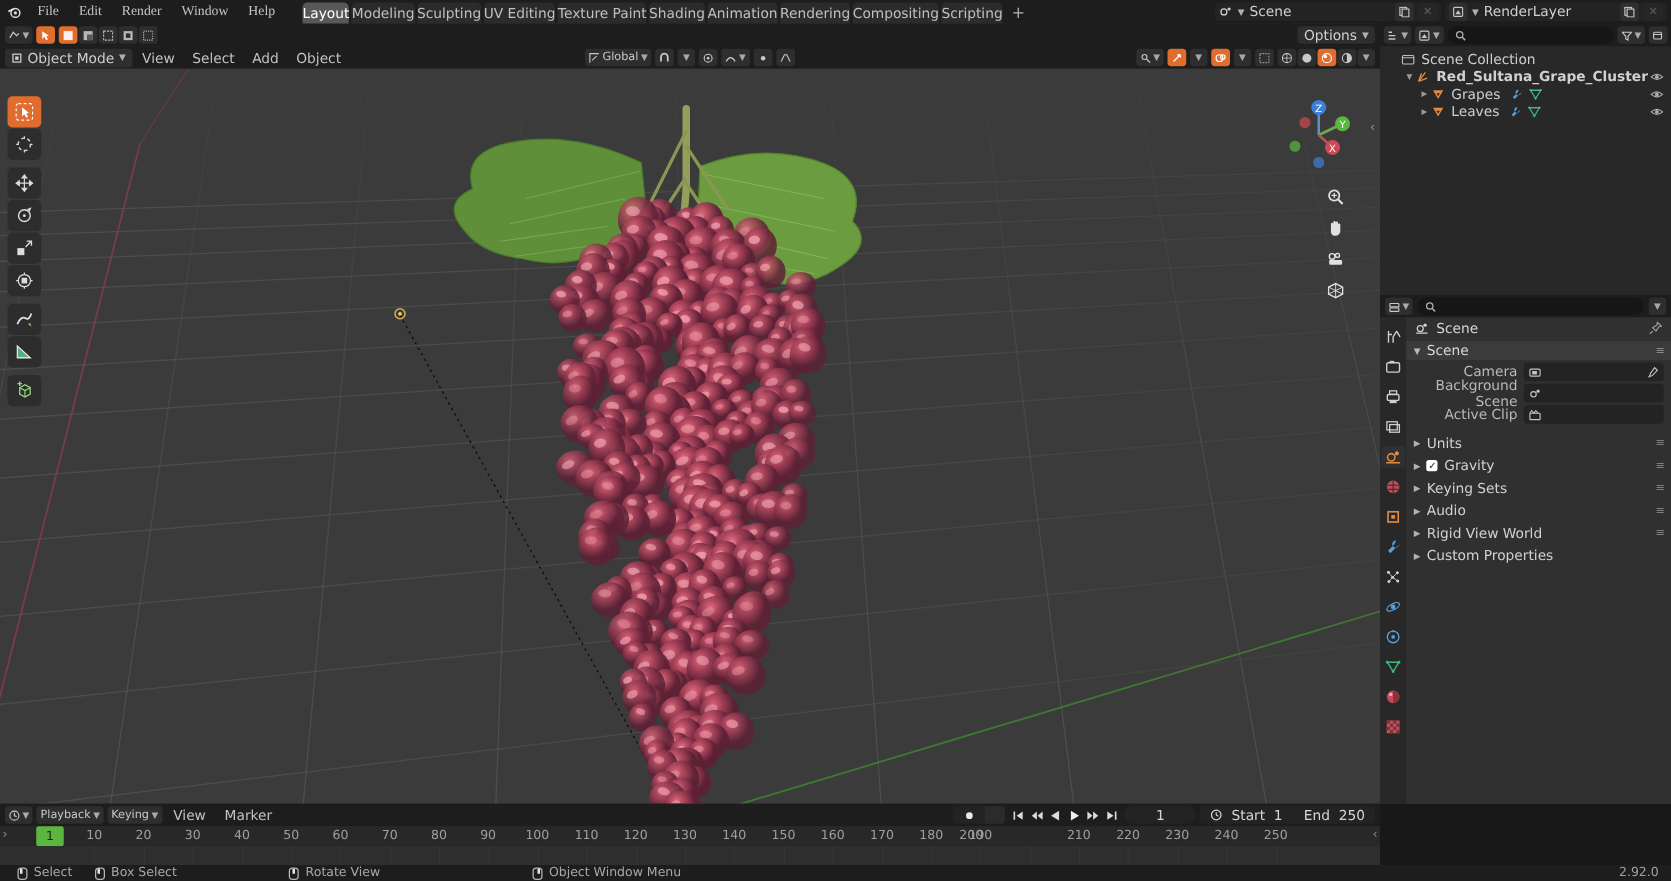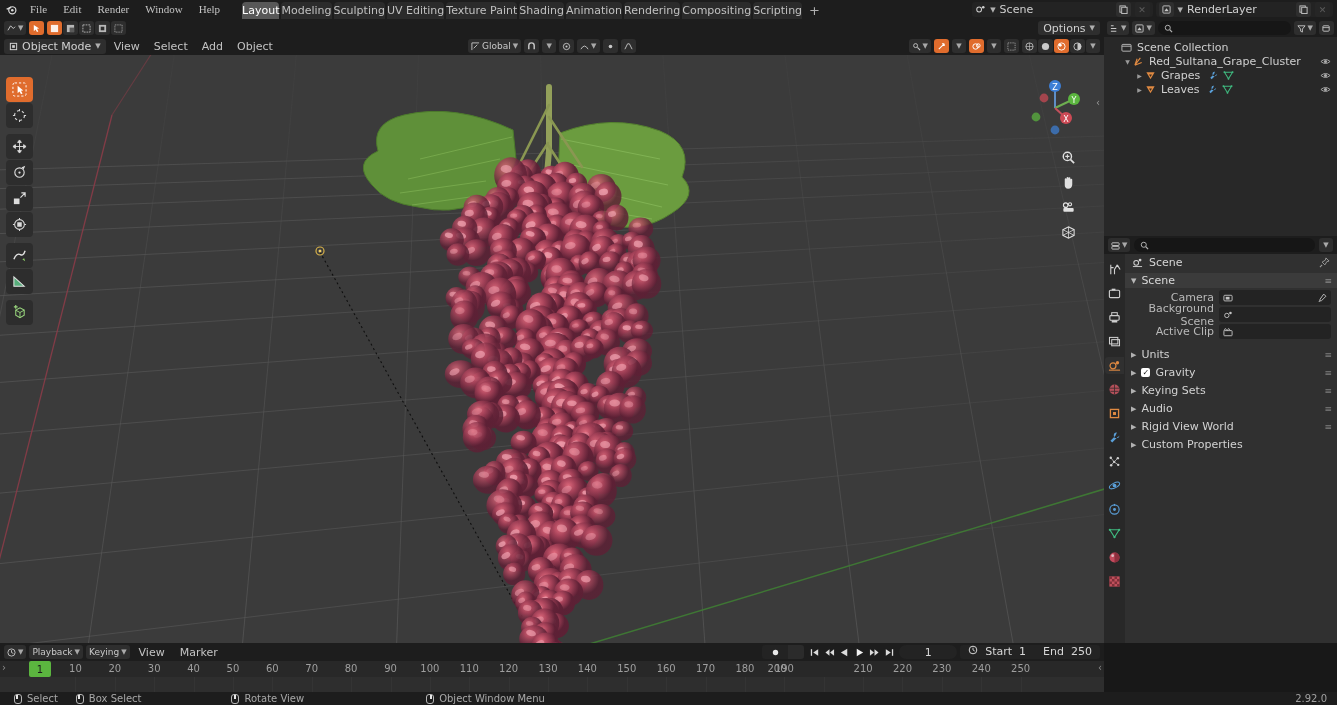--- a/index.html
+++ b/index.html
@@ -99,21 +99,21 @@
   .pclosed .grip { margin-left:auto; color:#7f7f7f; font-size:9px; letter-spacing:-1px; }
   .chk { width:9px; height:9px; background:#fff; border-radius:2px; display:flex;
      align-items:center; justify-content:center; color:#1d1d1d; font-size:8px; line-height:9px; }
 
   
   .timeline { position:absolute; left:0; top:643px; width:1104px; height:49px; background:#282828; }
   .tl-header { height:18px; background:#1d1d1d; display:flex; align-items:center; gap:3px; padding:0 4px; }
   .tl-right { margin-left:auto; display:flex; align-items:center; gap:3px; }
   .frame-field { width:58px; height:14px; background:#232323; border-radius:7px; display:flex;
      align-items:center; justify-content:center; font-size:11px; color:#d7d7d7; }
-  .se-field { height:14px; background:#232323; border-radius:3px; display:flex; align-items:flex-start;
+  .se-field { height:14px; background:#232323; border-radius:3px; display:flex; align-items:center;
      gap:7px; padding:0 8px; font-size:11px; color:#d7d7d7; }
   .pbtns { display:flex; align-items:center; gap:1px; }
   .pb { width:14px; height:14px; display:flex; align-items:center; justify-content:center;
      color:#d0d0d0; font-size:8px; }
   .rec { width:26px; height:14px; background:#232323; border-radius:3px 0 0 3px;
      display:flex; align-items:center; justify-content:center; }
   .rec2 { width:16px; height:14px; background:#2b2b2b; border-radius:0 3px 3px 0; }
   .tl-ruler { position:relative; height:16px; background:#282828; }
   .tick { position:absolute; top:2px; font-size:10px; color:#9f9f9f; transform:translateX(-50%); }
   .tl-body { position:relative; height:15px; background:#2e2e2e; }
@@ -1222,21 +1222,21 @@
         <span class="disc"></span>
         <span style="margin-right:5px;">
           <svg width="11" height="11" viewBox="0 0 12 12">
               <rect x="1" y="2.6" width="10" height="7.4" rx="1" fill="none" stroke="#bdbdbd" stroke-width="1"></rect>
               <path d="M1 4.6 h10" stroke="#bdbdbd" stroke-width="1"></path>
             </svg>
         </span>
         <span>Scene Collection</span>
       </div>
 
-      <div class="ol-row" style="padding-left:18px;">
+      <div class="ol-row" style="padding-left:18px;font-weight:bold;">
         <span class="disc">▼</span>
         <span style="margin-right:5px;">
           <svg width="11" height="11" viewBox="0 0 12 12">
               <path d="M2 10 L8 2 M2 10 L9.5 7 M2 10 L4.5 3" stroke="#e08a42" stroke-width="1.2" fill="none"></path>
             </svg>
         </span>
         <span>Red_Sultana_Grape_Cluster</span>
         <span class="eye">
           <svg width="11" height="11" viewBox="0 0 12 12">
               <path d="M1 6 Q6 1.6 11 6 Q6 10.4 1 6 Z" fill="none" stroke="#c4c4c4" stroke-width="1"></path>

